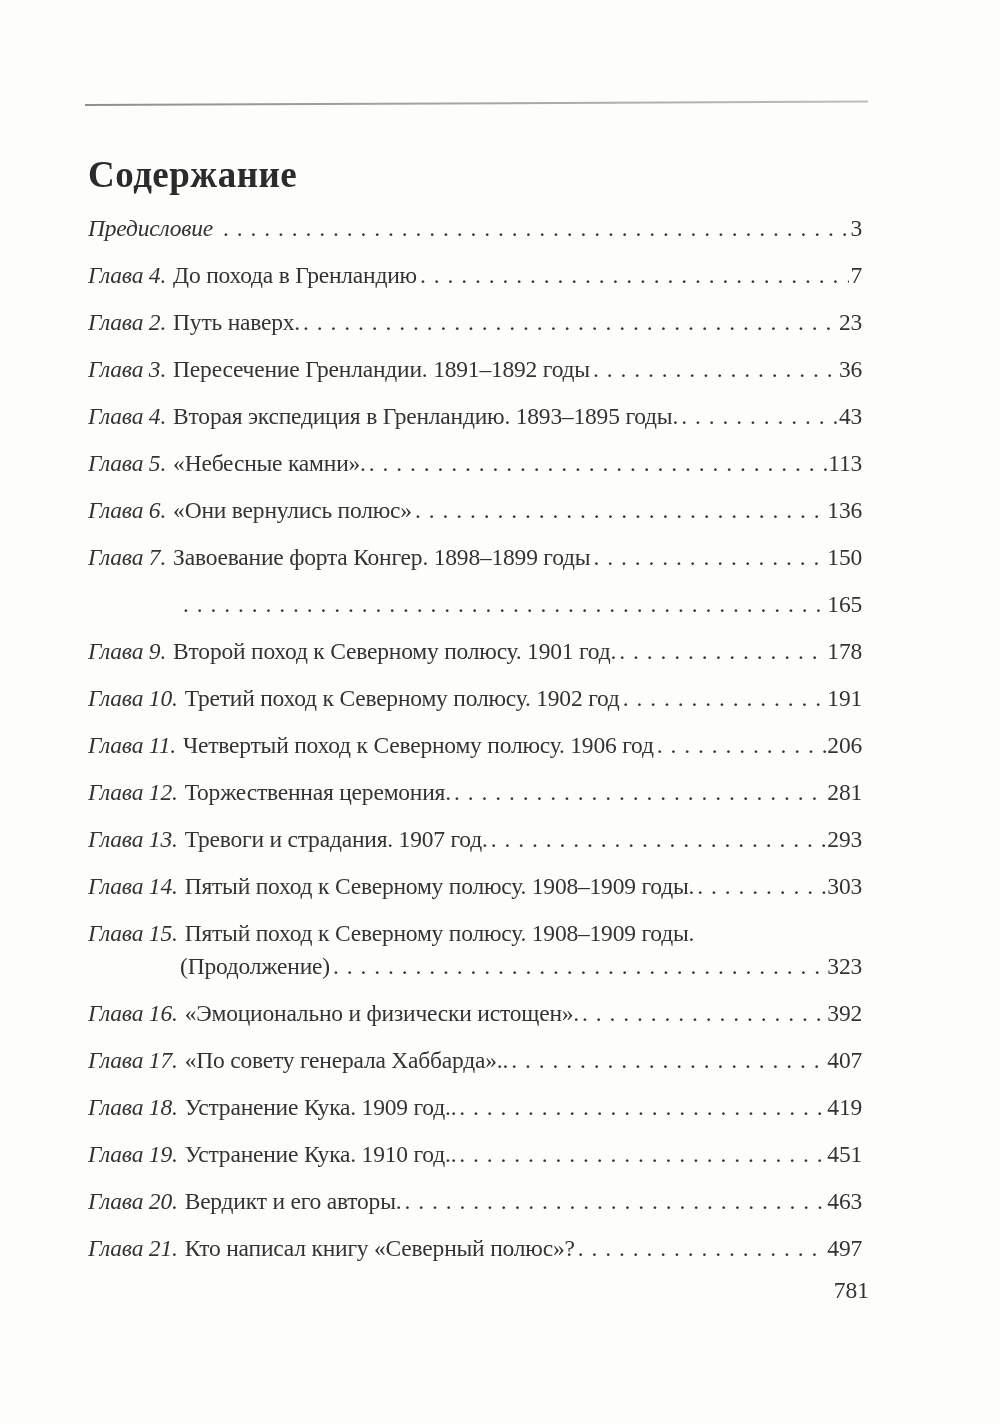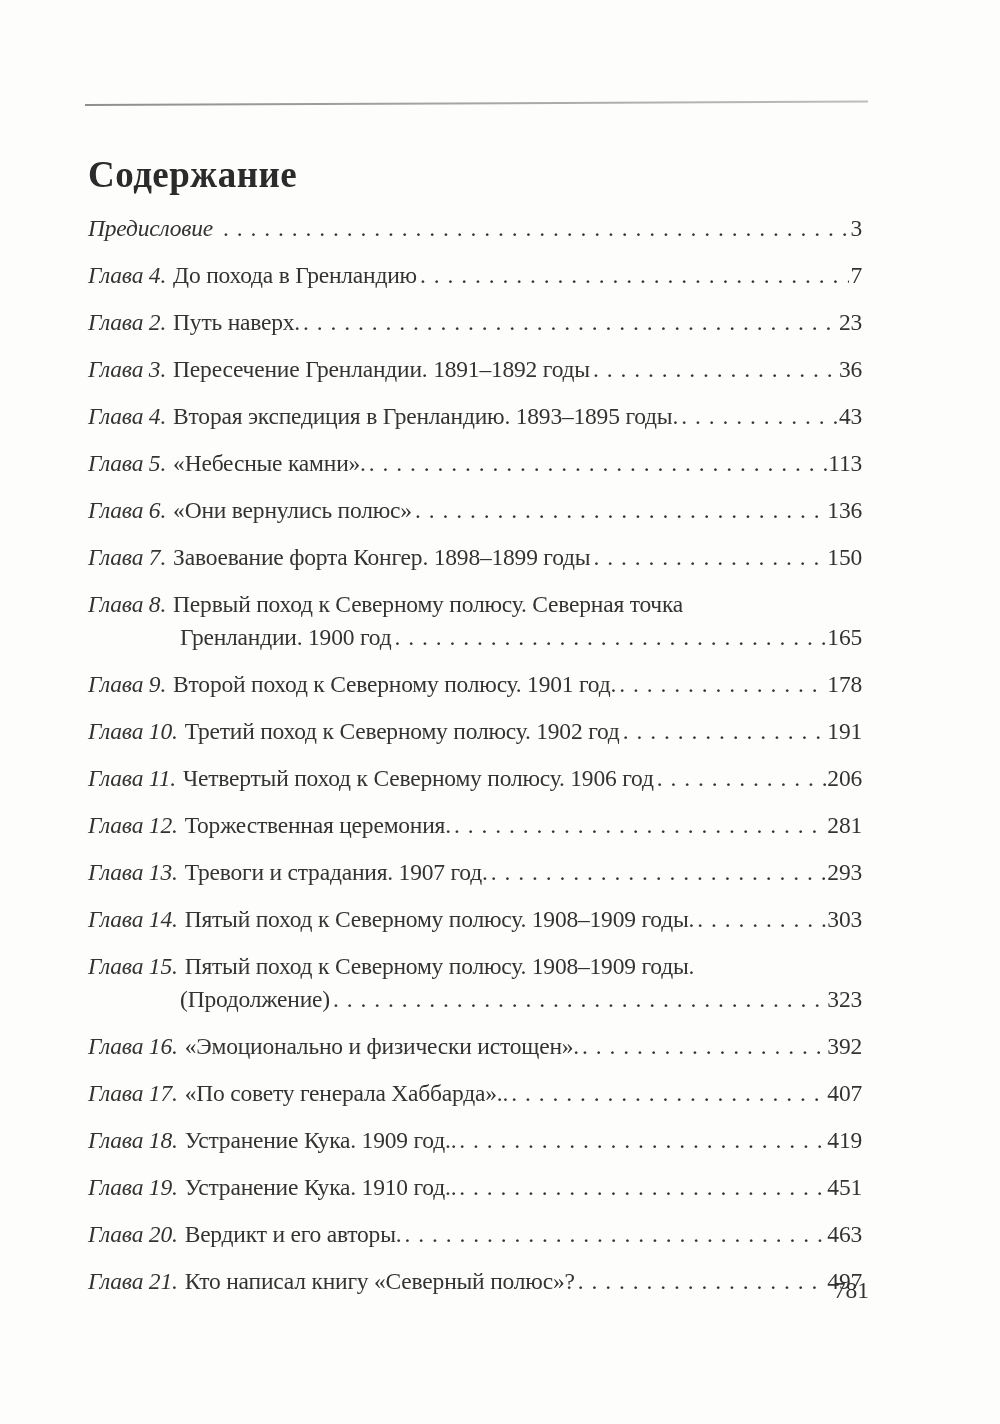--- a/index.html
+++ b/index.html
@@ -164,27 +164,21 @@
       <div class="entry">
     <div class="tline line1">
       <span class="label">Глава 7.</span>
       <span class="etitle">Завоевание форта Конгер. 1898–1899 годы</span>
       <span class="dots"></span>
       <span class="pageno">150</span>
     </div>
 
   </div>
       <div class="entry">
-    <div class="tline line1">
-      <span class="label">Глава 8.</span>
-      <span class="etitle">Первый поход к Северному полюсу. Северная точка</span>
-
-    </div>
     <div class="tline line2">
-      <span class="etitle">Гренландии. 1900 год</span>
       <span class="dots"></span>
       <span class="pageno">165</span>
     </div>
   </div>
       <div class="entry">
     <div class="tline line1">
       <span class="label">Глава 9.</span>
       <span class="etitle">Второй поход к Северному полюсу. 1901 год.</span>
       <span class="dots"></span>
       <span class="pageno">178</span>

